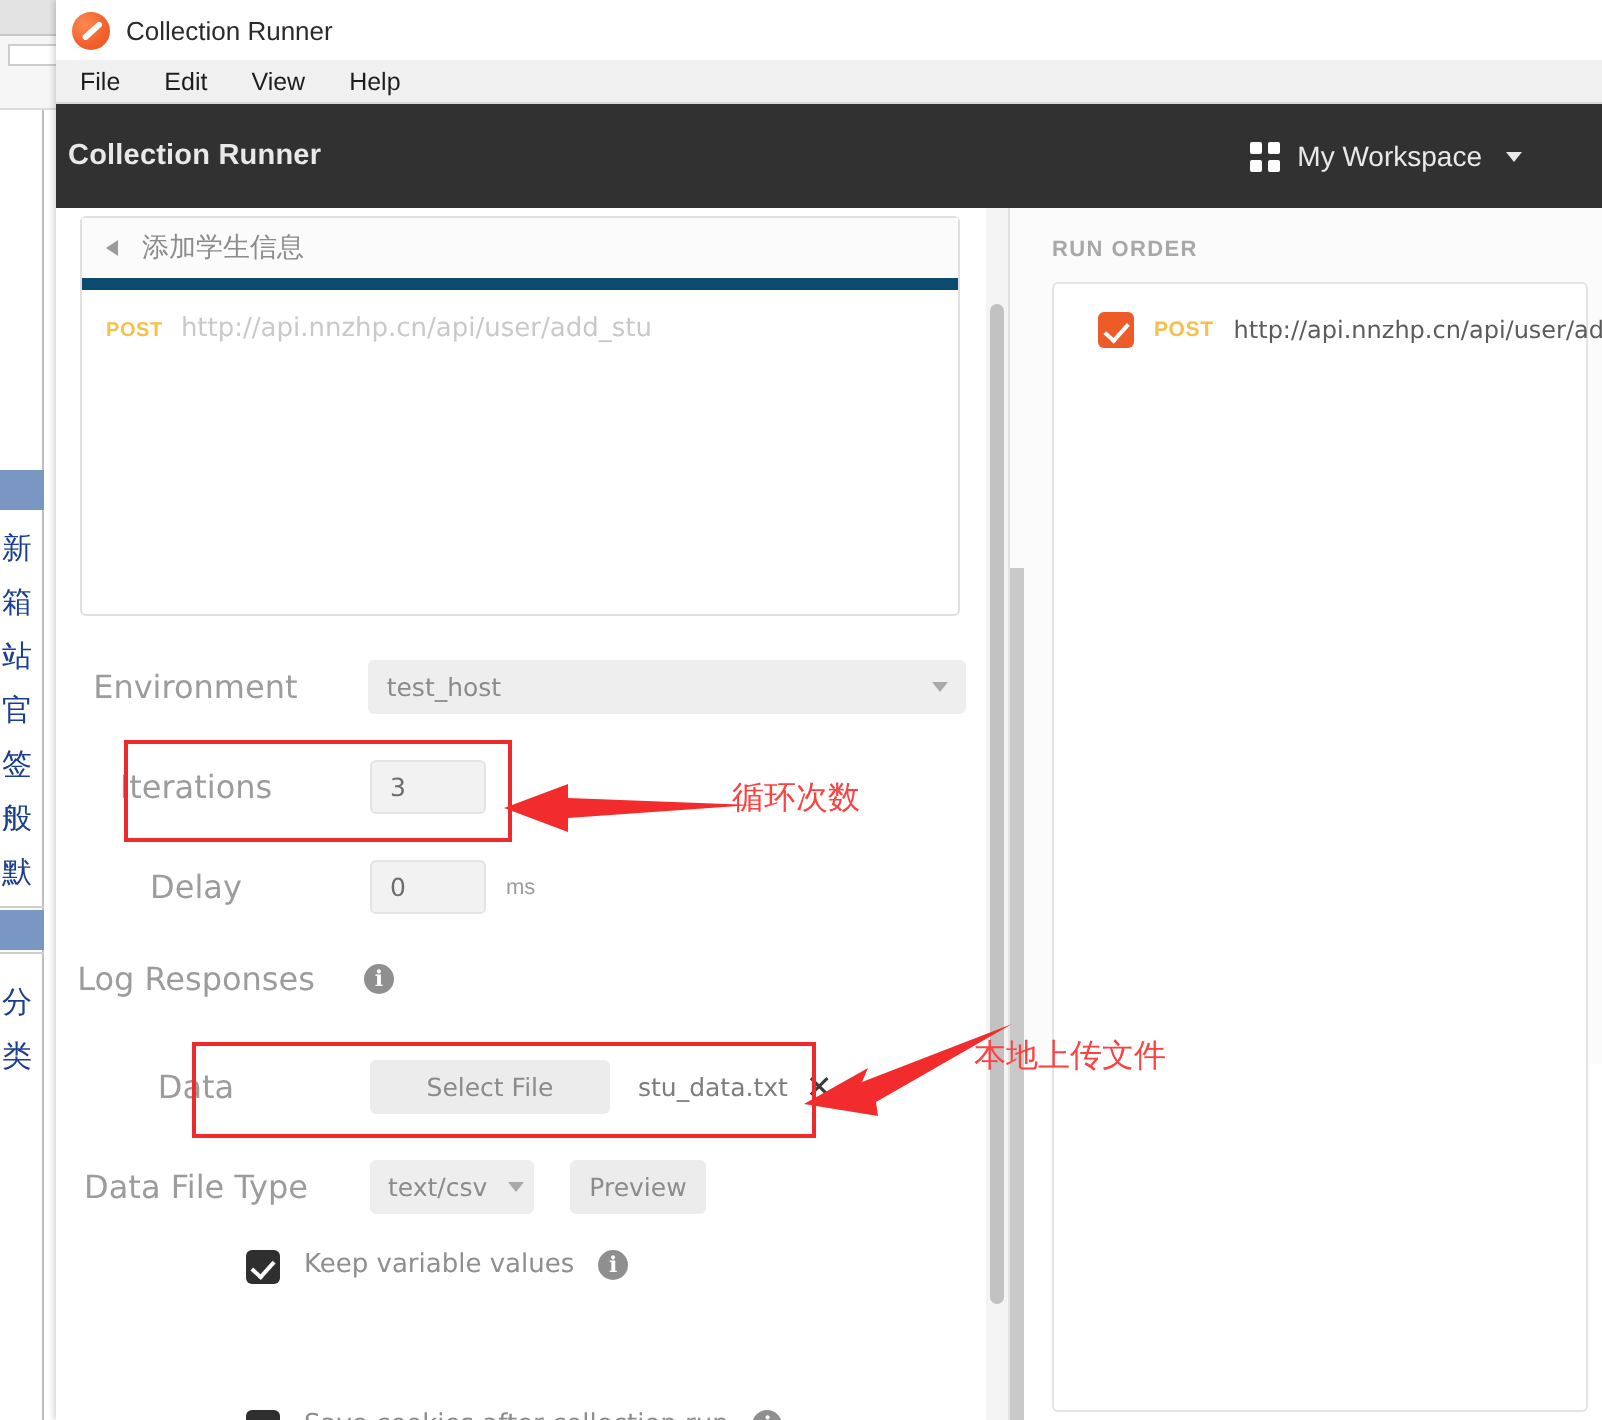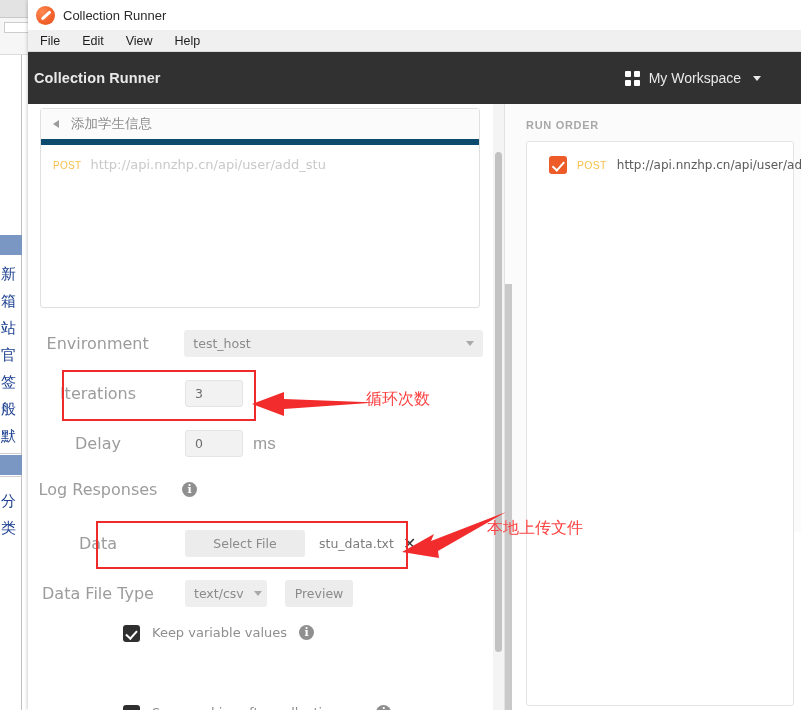--- a/index.html
+++ b/index.html
@@ -164,21 +164,21 @@
   }
   #collection-head .coll-name {
     font-size: 13.5px; color: #8c8c8c;
     font-family: "DejaVu Sans", sans-serif;
   }
   #collection-req {
     display: flex; align-items: baseline; gap: 9px;
     padding: 12px 0 0 12px;
   }
   .method-post {
-    font-size: 10px; font-weight: normal; color: #f6c14b; letter-spacing: .3px;
+    font-size: 10px; font-weight: bold; color: #f6c14b; letter-spacing: .3px;
   }
   .req-url {
     font-size: 13px; color: #c9c9c9;
     font-family: "DejaVu Sans", sans-serif;
   }
 
   
   .frm-row {
     position: absolute; display: flex; align-items: center;
   }
@@ -203,21 +203,21 @@
     height: 27px; display: flex; align-items: center; padding: 0 9px;
     font-size: 12.5px; color: #6d6d6d;
     font-family: "DejaVu Sans", sans-serif;
   }
   .pm-btn {
     background: #ececec; border: none; border-radius: 3px; height: 27px;
     display: flex; align-items: center; justify-content: center;
     font-size: 12.5px; color: #8b8b8b; cursor: pointer;
     font-family: "DejaVu Sans", sans-serif;
   }
-  .unit-ms { font-size: 17px; color: #9c9c9c; margin-left: 10px; }
+  .unit-ms { font-size: 11px; color: #9c9c9c; margin-left: 10px; }
   .info-icon {
     width: 15px; height: 15px; border-radius: 50%; background: #8f8f8f;
     color: #ffffff; font-size: 11px; font-weight: bold;
     display: flex; align-items: center; justify-content: center;
     font-family: "DejaVu Serif", serif; line-height: 1;
   }
   .file-name {
     font-size: 12.5px; color: #7d7d7d; margin-left: 14px;
     font-family: "DejaVu Sans", sans-serif;
   }

